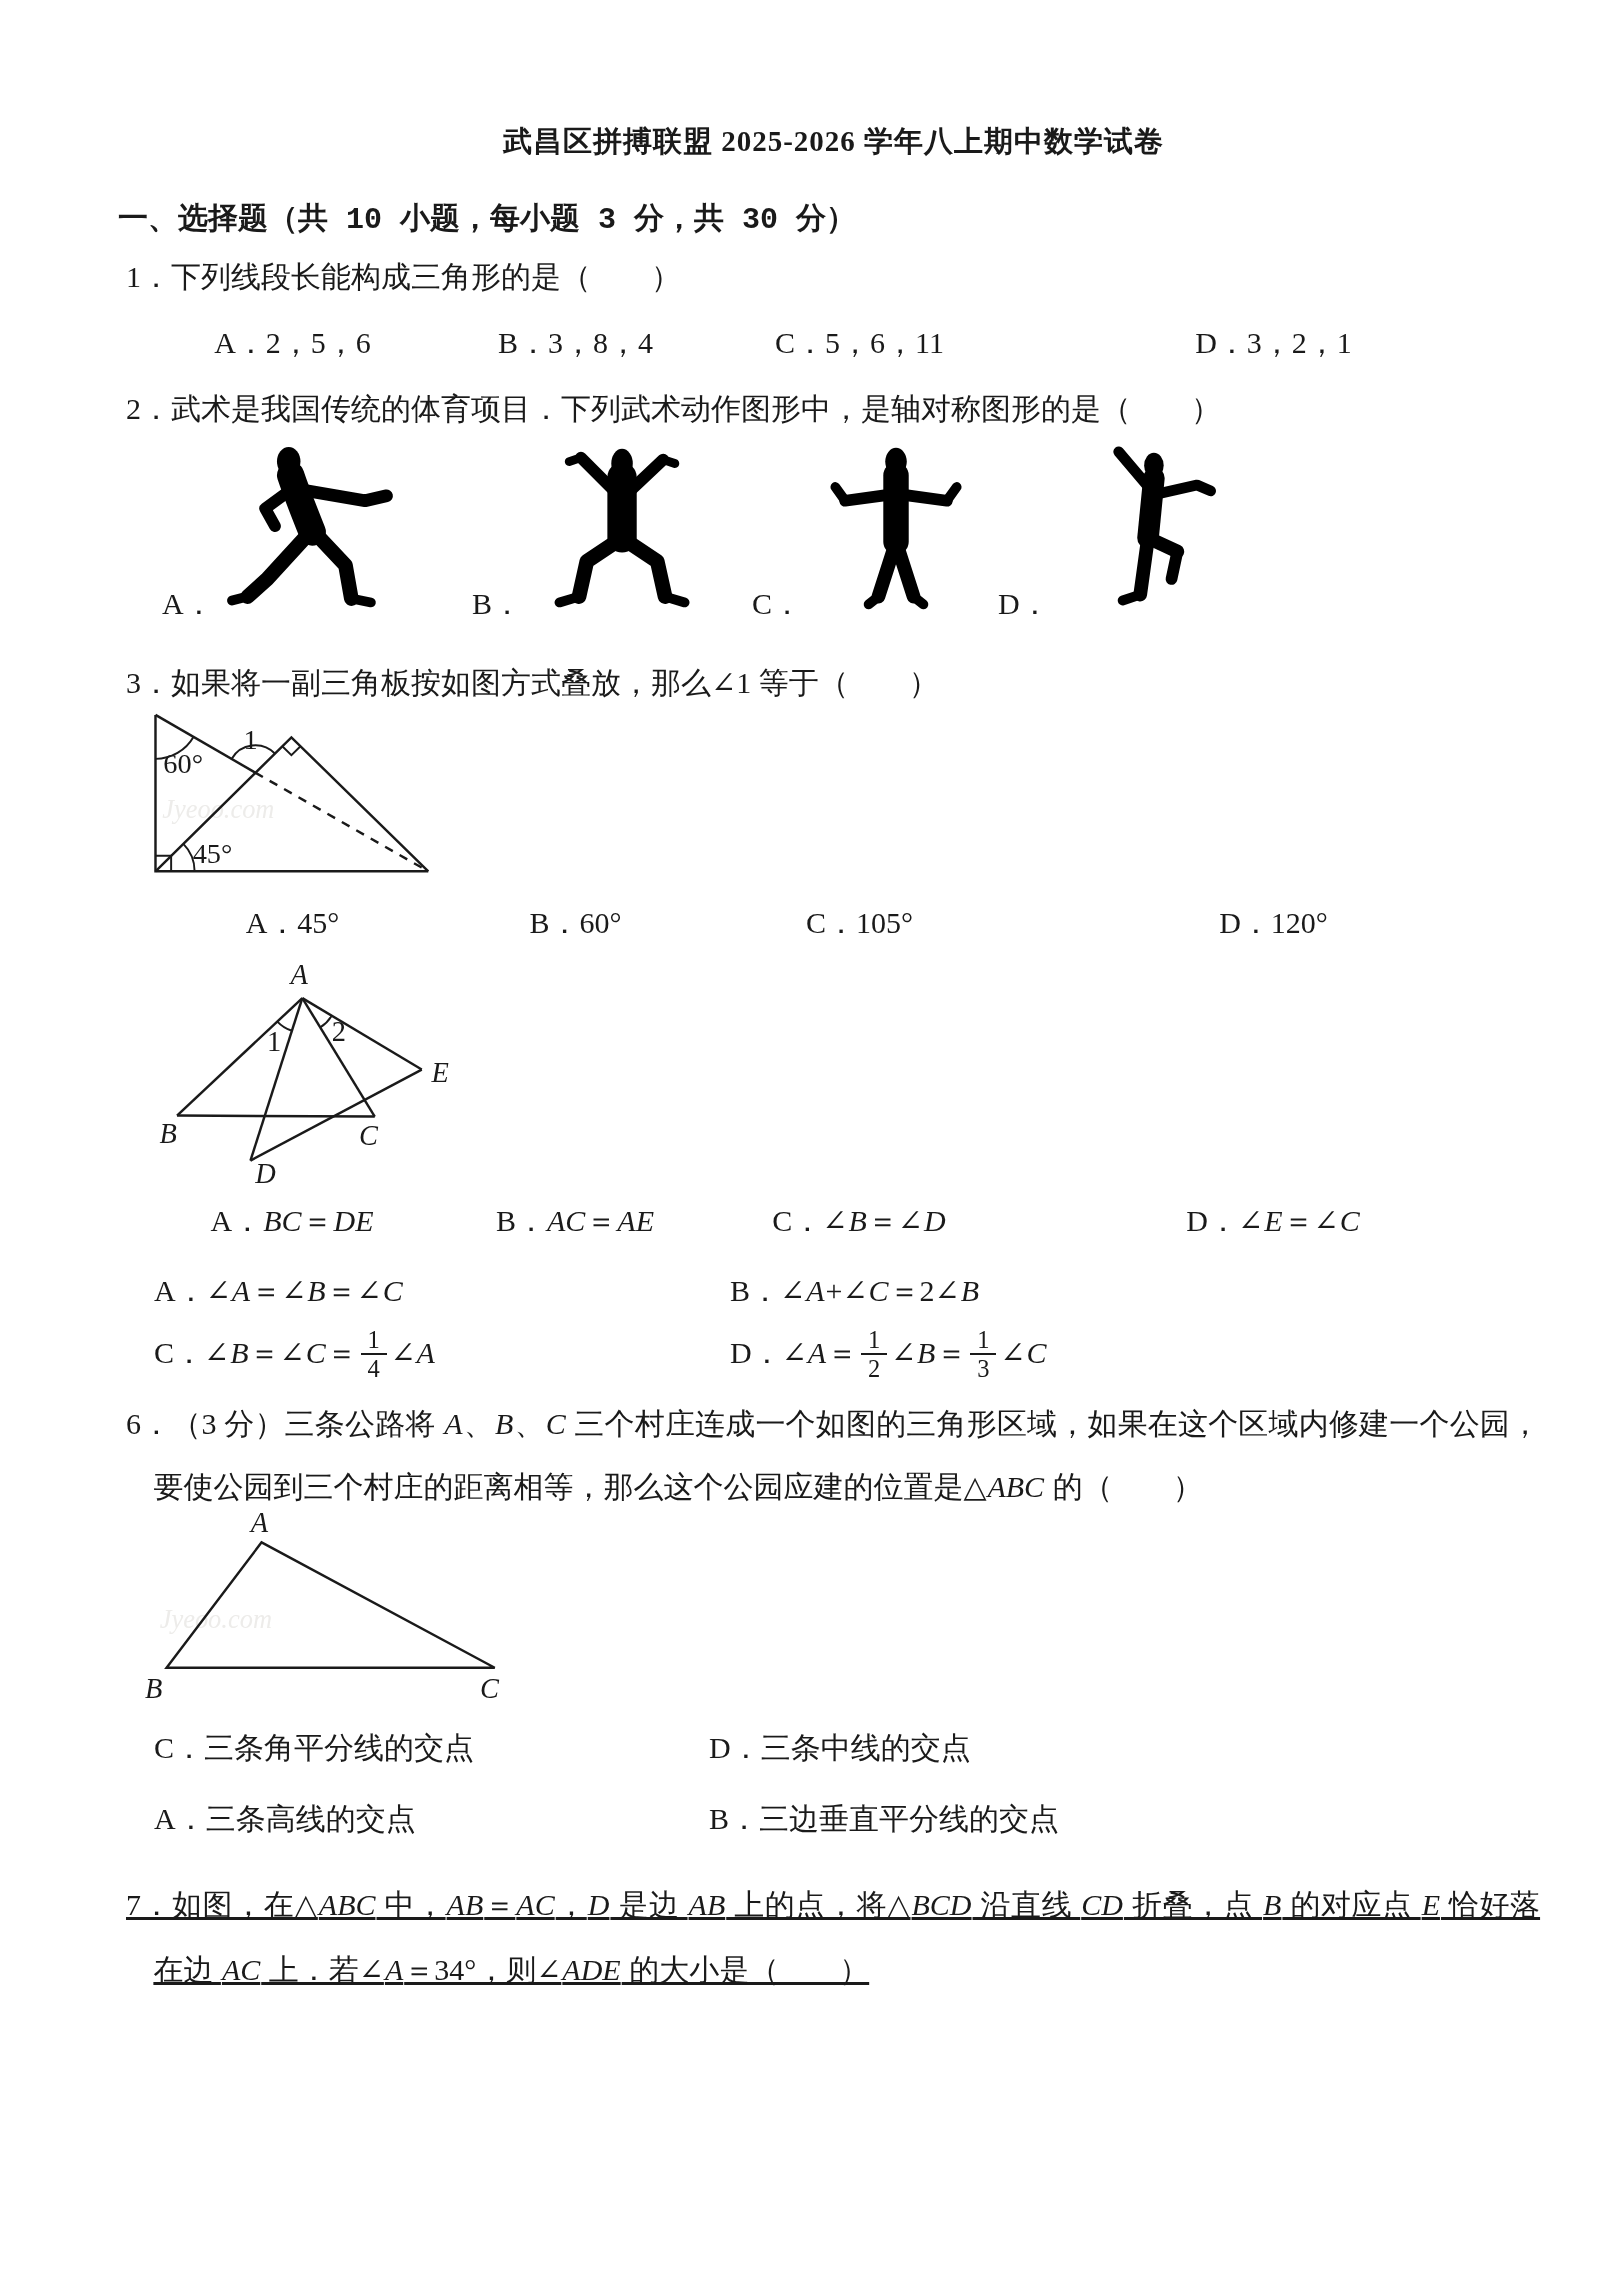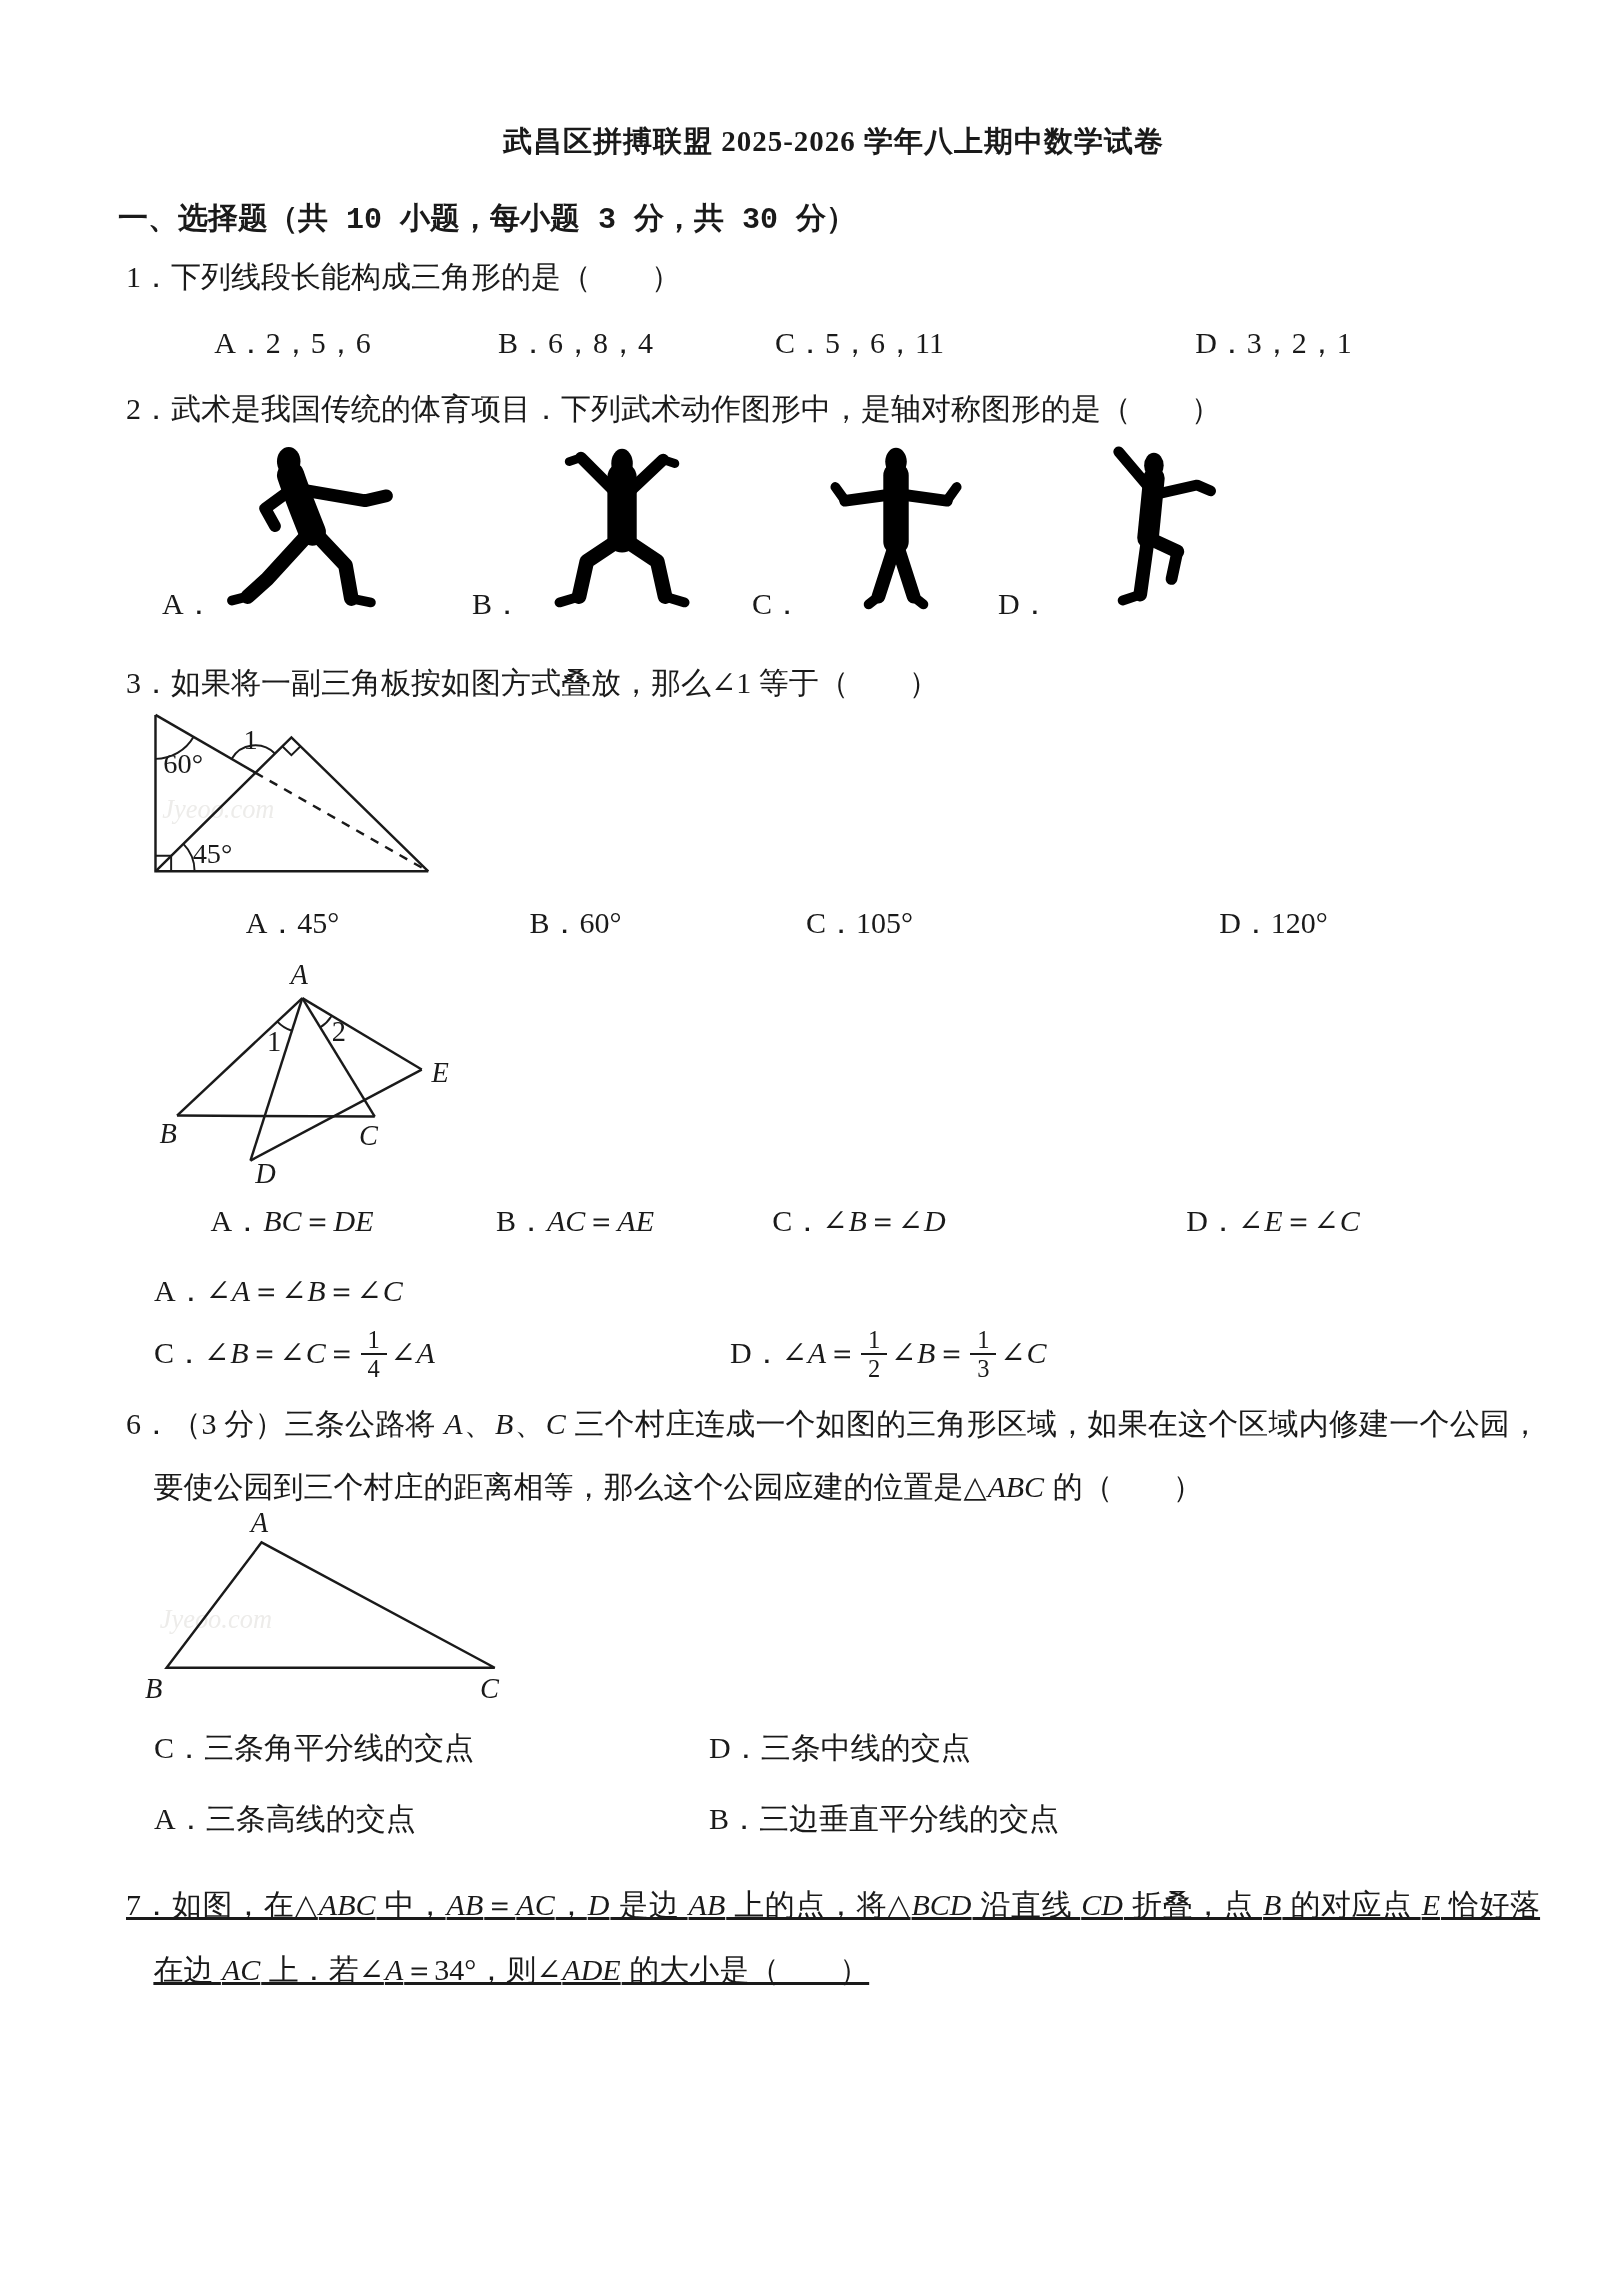--- a/index.html
+++ b/index.html
@@ -44,21 +44,21 @@
 
 <div class="page">
 
   <h1 class="title">武昌区拼搏联盟 2025-2026 学年八上期中数学试卷</h1>
 
   <h2 class="section">一、选择题（共 10 小题，每小题 3 分，共 30 分）</h2>
 
   <p class="stem mt17">1．下列线段长能构成三角形的是（　　）</p>
   <div class="opts opts4 mt28">
     <span>A．2，5，6</span>
-    <span>B．6，8，4</span>
+    <span>B．3，8，4</span>
     <span>C．5，6，11</span>
     <span>D．3，2，1</span>
   </div>
 
   <p class="stem mt28">2．武术是我国传统的体育项目．下列武术动作图形中，是轴对称图形的是（　　）</p>
   <div class="figrow mt14">
     <div class="figitem">
       <span class="figlabel">A．</span>
       <svg width="206" height="181" viewBox="0 0 210 185">
         <g class="sil">
@@ -170,20 +170,21 @@
   </svg>
   <div class="opts opts4 mt15">
     <span>A．<i>BC</i>＝<i>DE</i></span>
     <span>B．<i>AC</i>＝<i>AE</i></span>
     <span>C．∠<i>B</i>＝∠<i>D</i></span>
     <span>D．∠<i>E</i>＝∠<i>C</i></span>
   </div>
 
   <div class="opts opts2a mt32">
     <span>A．∠<i>A</i>＝∠<i>B</i>＝∠<i>C</i></span>
+    <span>B．∠<i>A</i>+∠<i>C</i>＝2∠<i>B</i></span>
   </div>
   <div class="opts opts2a mt18">
     <span>C．∠<i>B</i>＝∠<i>C</i>＝<span class="frac">
           <span>1</span>
           <span>4</span>
         </span>∠<i>A</i></span>
     <span>D．∠<i>A</i>＝<span class="frac">
           <span>1</span>
           <span>2</span>
         </span>∠<i>B</i>＝<span class="frac">

